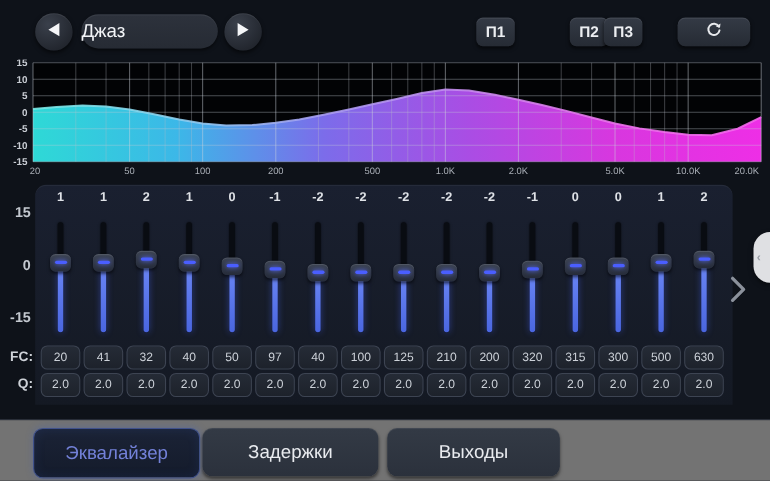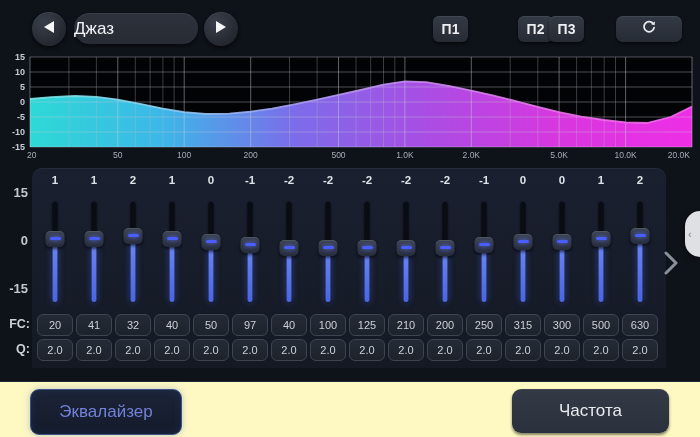--- a/index.html
+++ b/index.html
@@ -68,21 +68,21 @@
   .next-chevron{position:absolute;left:662px;top:250px;cursor:pointer;}
   .drawer-handle{
     position:absolute;right:0;top:211px;width:15px;height:46px;
     background:#dfe0e3;border-radius:23px 0 0 23px;
     box-shadow:0 2px 5px rgba(0,0,0,.5);cursor:pointer;
     display:flex;align-items:center;justify-content:flex-start;padding-left:3px;box-sizing:border-box;
     color:#989da5;font-size:11px;font-weight:bold;
   }
   
   .tabbar{position:absolute;left:0;top:381px;width:700px;height:56px;
-    background:#fef9c3;border-top:1px solid #232933;}
+    background:#737373;border-top:1px solid #232933;}
   .tab{position:absolute;top:7px;height:44px;border-radius:9px;
     background:linear-gradient(#333a45,#2b313c);
     box-shadow:inset 0 1px 0 rgba(255,255,255,.07), 0 2px 3px rgba(0,0,0,.5);
     color:#e9ebef;font-size:17px;display:flex;align-items:center;justify-content:center;cursor:pointer;}
   .tab.active{
     background:linear-gradient(#1b2336,#141b2b);
     border:1px solid #3f518b;box-shadow:0 0 7px rgba(70,100,190,.35), inset 0 0 10px rgba(50,80,160,.2);
     color:#7381d8;}
 </style>
 </head>
@@ -288,21 +288,21 @@
     <div class="fill" style="top: 80.14px; height: 53.86px;"></div>
     <div class="thumb" style="top: 72.14px;"></div>
     <div class="cellbtn fcbtn">200</div>
     <div class="cellbtn qbtn">2.0</div>
   </div>
     <div class="band" style="left: 432.5px;">
     <div class="bval">-1</div>
     <div class="track"></div>
     <div class="fill" style="top: 77.07px; height: 56.93px;"></div>
     <div class="thumb" style="top: 69.07px;"></div>
-    <div class="cellbtn fcbtn">250</div>
+    <div class="cellbtn fcbtn">320</div>
     <div class="cellbtn qbtn">2.0</div>
   </div>
     <div class="band" style="left: 471.5px;">
     <div class="bval">0</div>
     <div class="track"></div>
     <div class="fill" style="top: 74px; height: 60px;"></div>
     <div class="thumb" style="top: 66px;"></div>
     <div class="cellbtn fcbtn">315</div>
     <div class="cellbtn qbtn">2.0</div>
   </div>
@@ -336,14 +336,15 @@
   <svg width="18" height="26" viewBox="0 0 18 26">
       <polyline points="4,3 14,13 4,23" fill="none" stroke="#8b919b" stroke-width="3" stroke-linecap="round" stroke-linejoin="round"></polyline>
     </svg>
 </div>
 <div class="drawer-handle">
   <span>‹</span>
 </div>
 
 <div class="tabbar">
   <div class="tab active" style="left:30px;width:150px">Эквалайзер</div>
-  <div class="tab" style="left:512px;width:157px">Частота</div>
+  <div class="tab" style="left:184px;width:160px">Задержки</div>
+  <div class="tab" style="left:352px;width:157px">Выходы</div>
 </div>
 
 </body></html>

